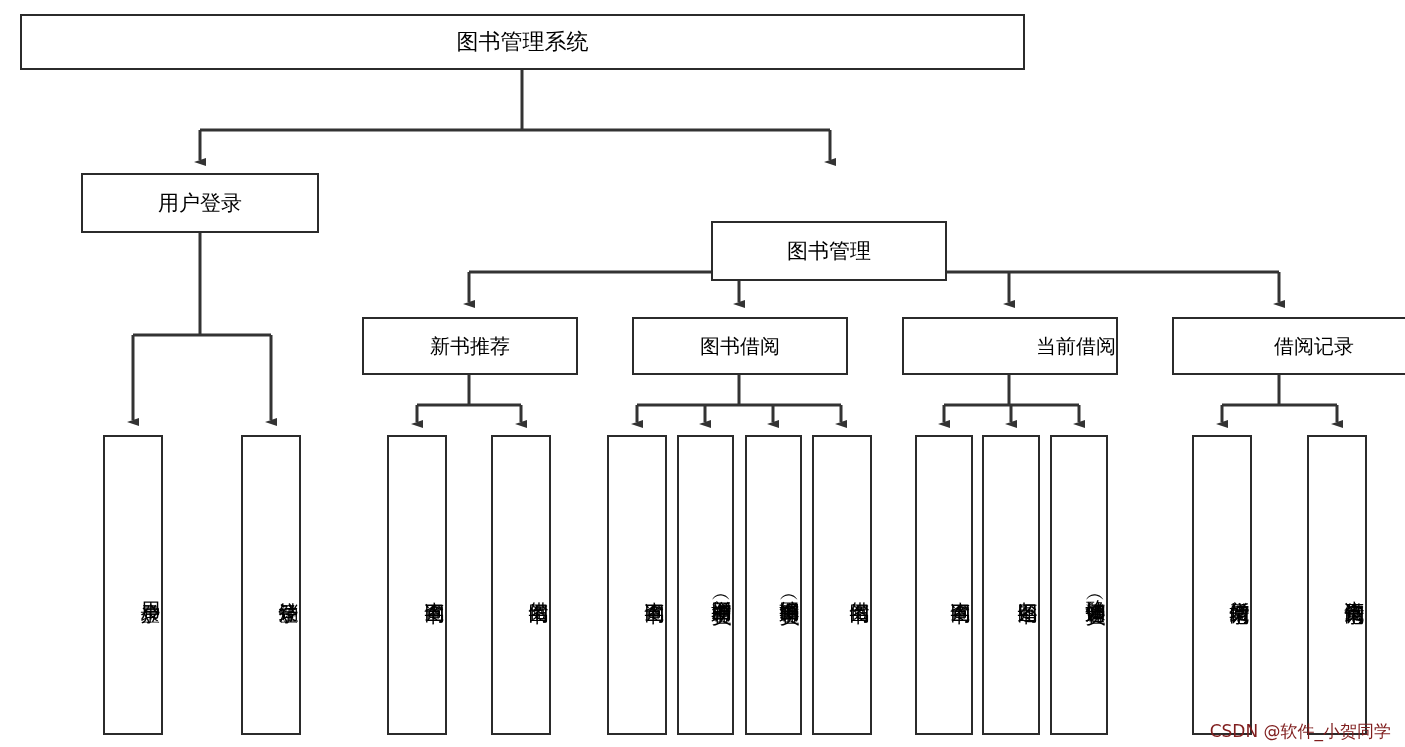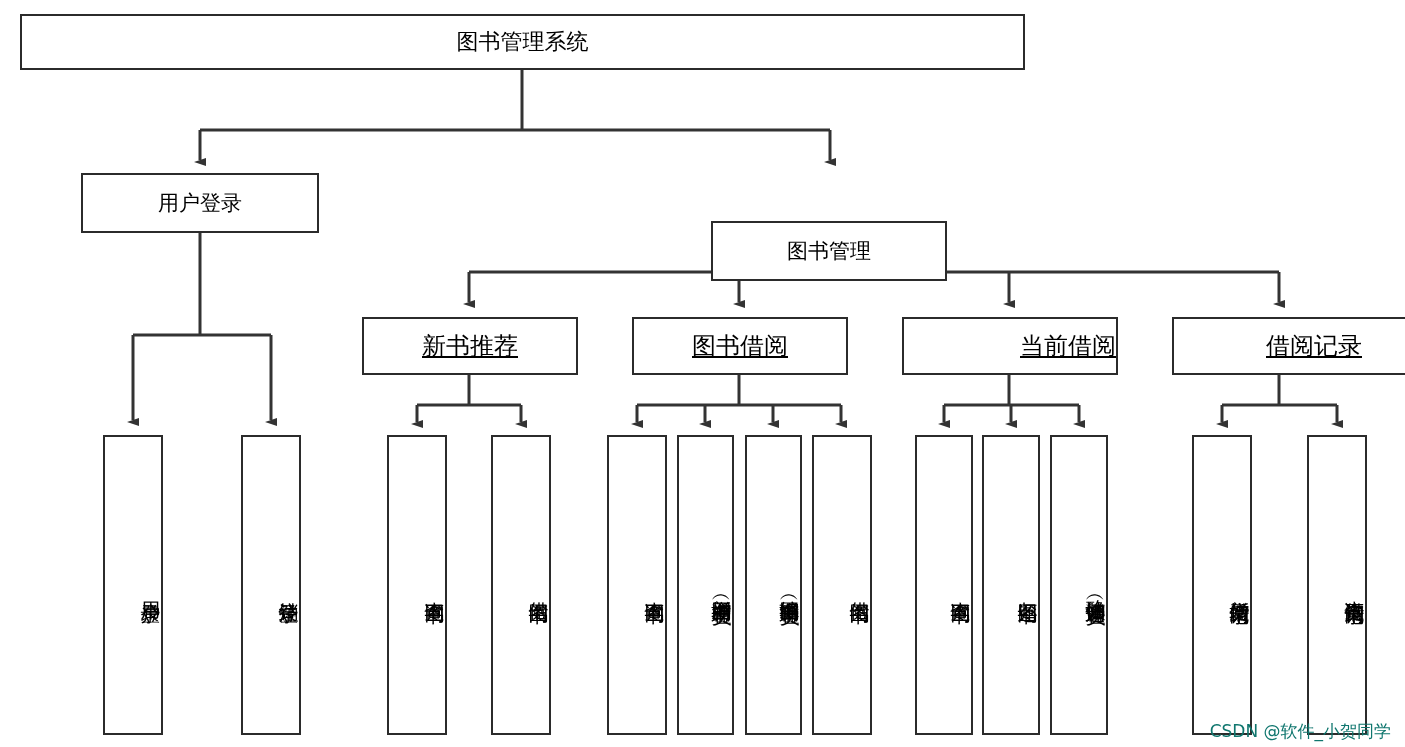--- a/index.html
+++ b/index.html
@@ -36,43 +36,42 @@
     color: #000000;
     z-index: 2;
   }
   .node-root {
     font-size: 22px;
   }
   .node-l1 {
     font-size: 21px;
   }
   .node-l2 {
-    font-size: 24px;
-    text-decoration: underline;
+    font-size: 20px;
   }
   .node-leaf {
     font-size: 20px;
     writing-mode: vertical-rl;
     text-orientation: upright;
     line-height: 1.08;
     padding-top: 6px;
     align-items: flex-start;
     justify-content: center;
     letter-spacing: 1px;
   }
   .node-leaf .leaf-label {
     display: block;
     white-space: pre-line;
   }
   .watermark {
     position: absolute;
     right: 14px;
     bottom: 4px;
     font-size: 17px;
-    color: #0f766e;
+    color: #7f1d1d;
     white-space: nowrap;
     z-index: 3;
   }
 </style>
 </head>
 <body>
 
 <div id="canvas">
 
   <svg id="wires" viewBox="0 0 1405 747" width="1405" height="747">

